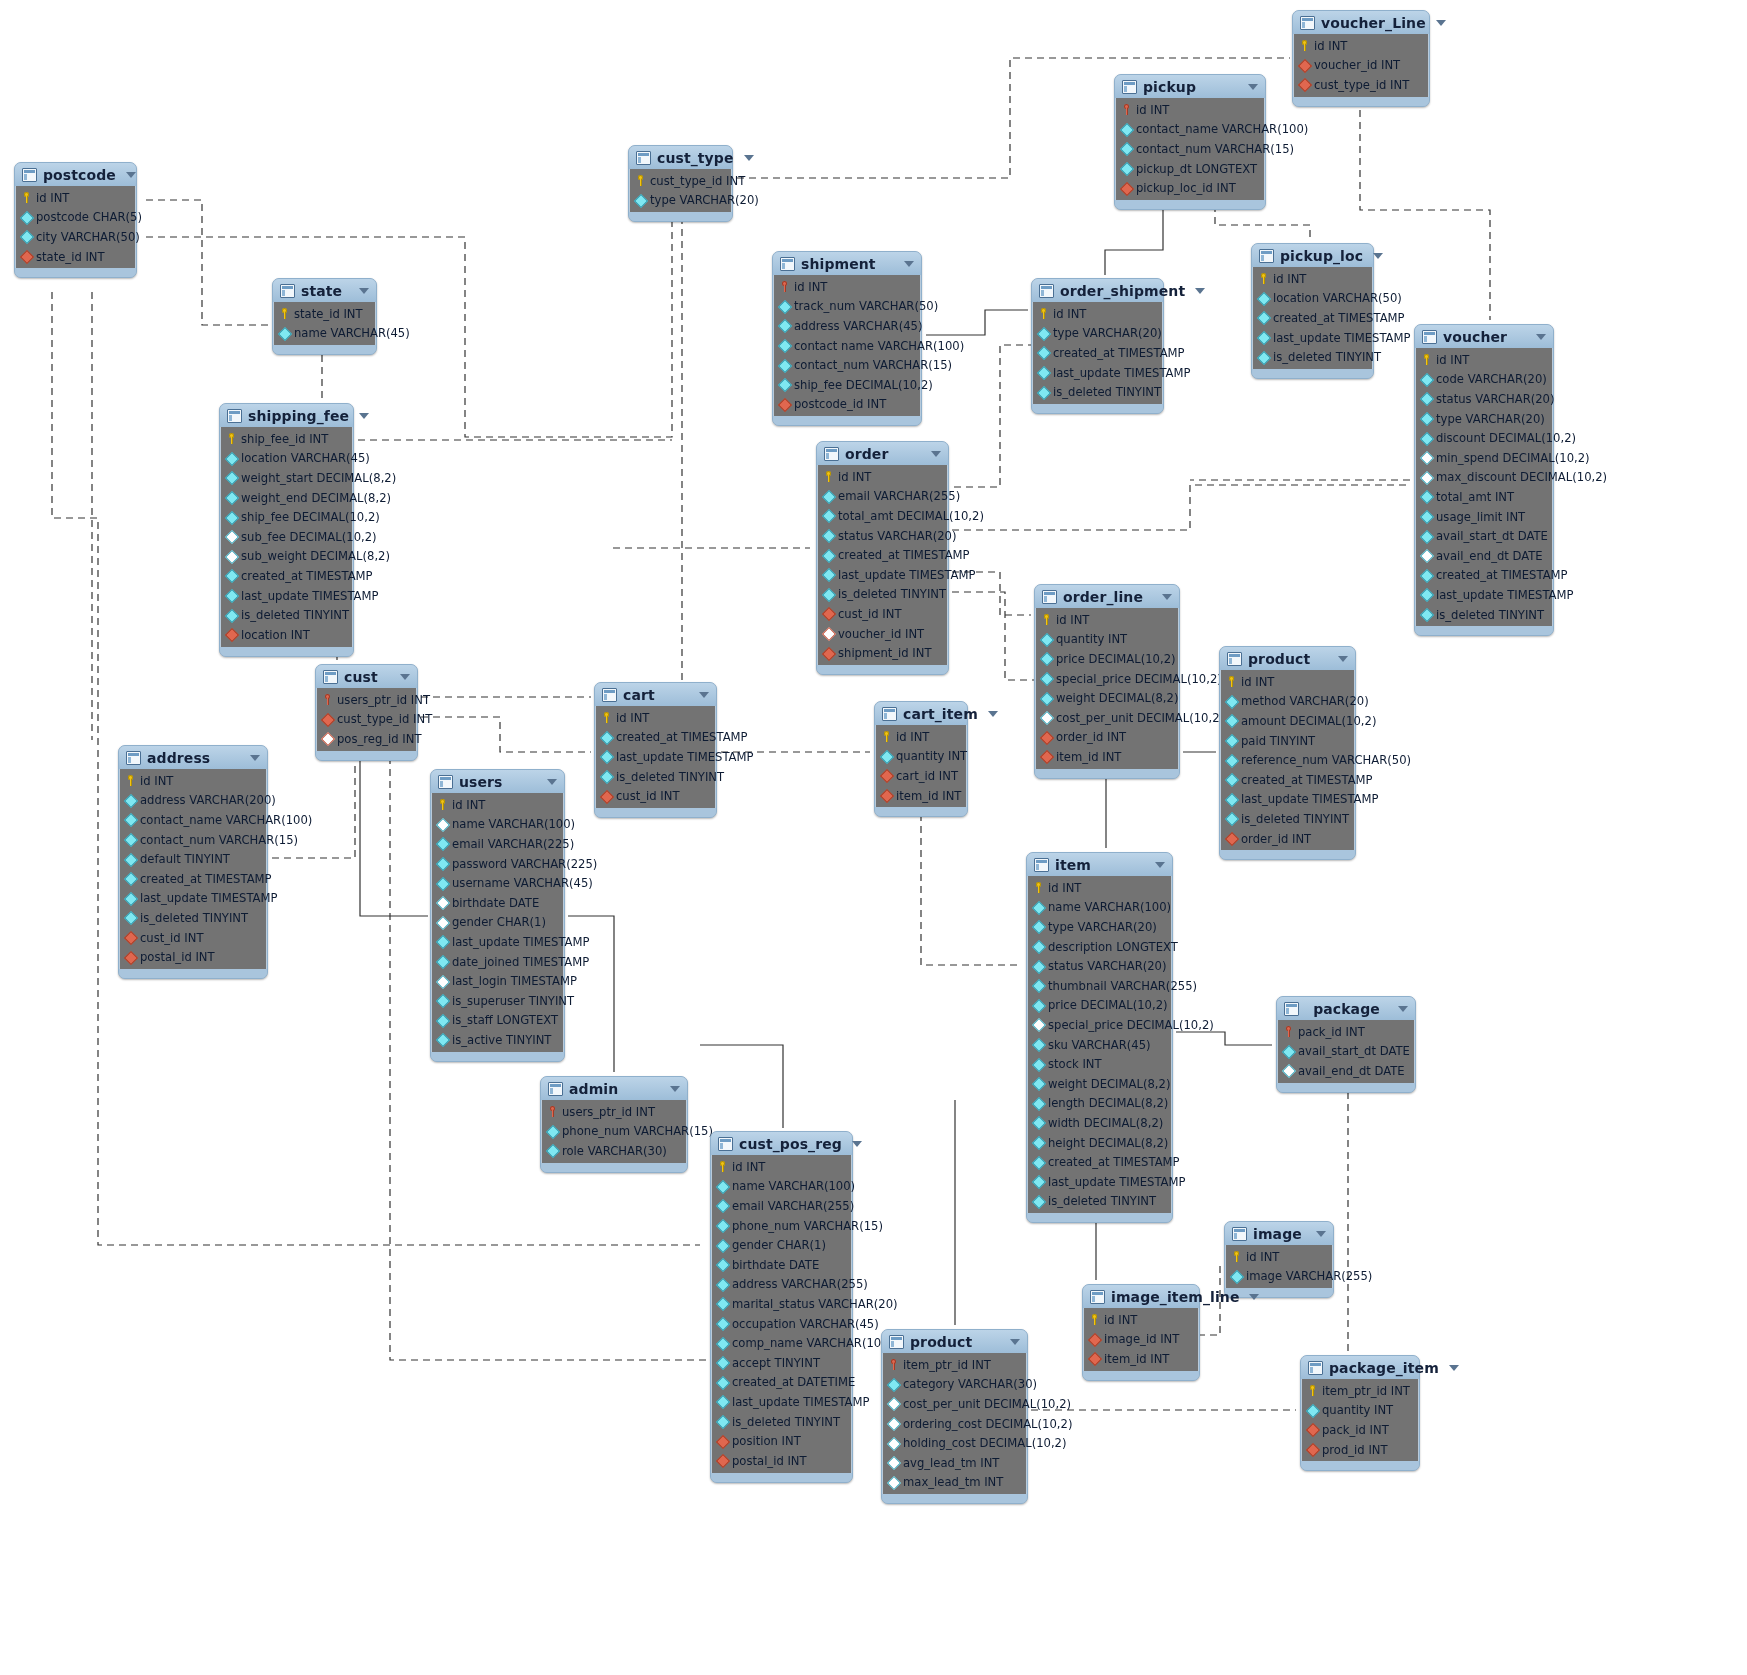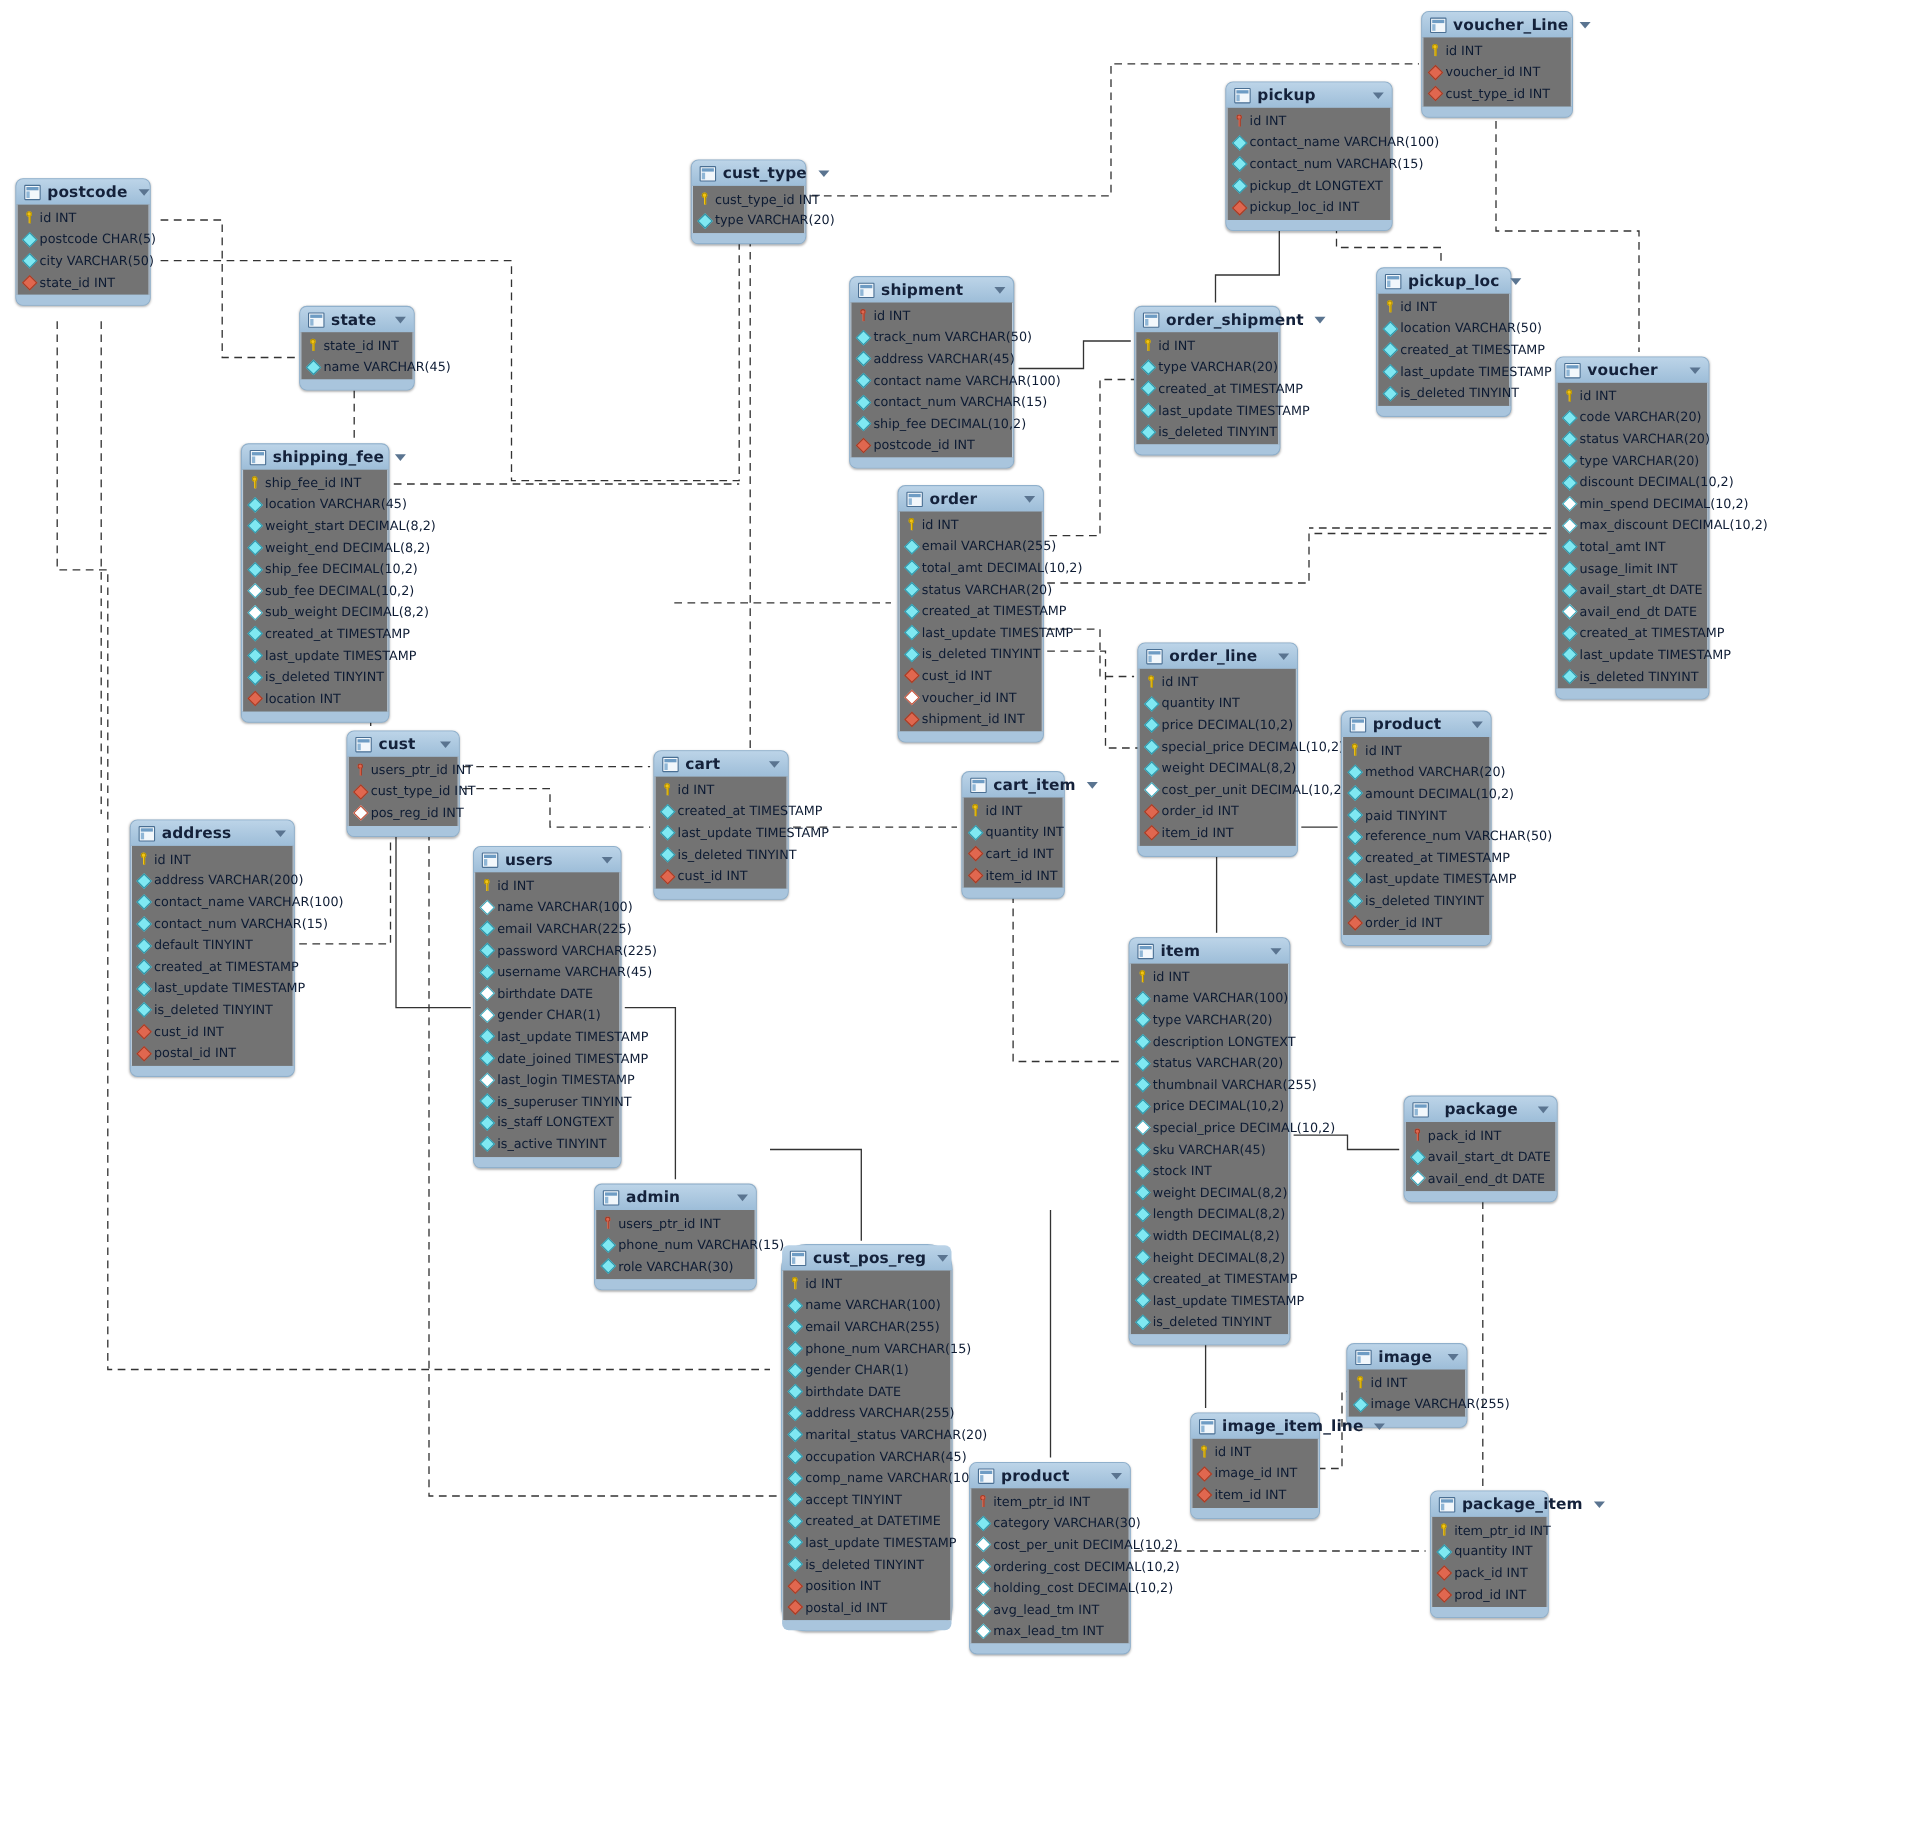--- a/index.html
+++ b/index.html
@@ -896,21 +896,21 @@
           <span class="g dia"></span>
           <span class="lbl">phone_num VARCHAR(15)</span>
         </div>
         <div class="row">
           <span class="g dia"></span>
           <span class="lbl">role VARCHAR(30)</span>
         </div>
       </div>
       <div class="foot"></div>
     </div>
-    <div class="tbl" style="left: 710px; top: 1131px; width: 156px; border-radius: 23px;">
+    <div class="tbl" style="left: 710px; top: 1131px; width: 143px;">
       <div class="hdr">
         <span class="tico"></span>
         <span class="tname">cust_pos_reg</span>
         <span class="caret"></span>
       </div>
       <div class="body">
         <div class="row">
           <span class="g key"></span>
           <span class="lbl">id INT</span>
         </div>
@@ -1048,21 +1048,21 @@
           <span class="g dia hollow"></span>
           <span class="lbl">avg_lead_tm INT</span>
         </div>
         <div class="row">
           <span class="g dia hollow"></span>
           <span class="lbl">max_lead_tm INT</span>
         </div>
       </div>
       <div class="foot"></div>
     </div>
-    <div class="tbl" style="left: 1300px; top: 1355px; width: 108px;">
+    <div class="tbl" style="left: 1300px; top: 1355px; width: 120px;">
       <div class="hdr">
         <span class="tico"></span>
         <span class="tname">package_item</span>
         <span class="caret"></span>
       </div>
       <div class="body">
         <div class="row">
           <span class="g key"></span>
           <span class="lbl">item_ptr_id INT</span>
         </div>

